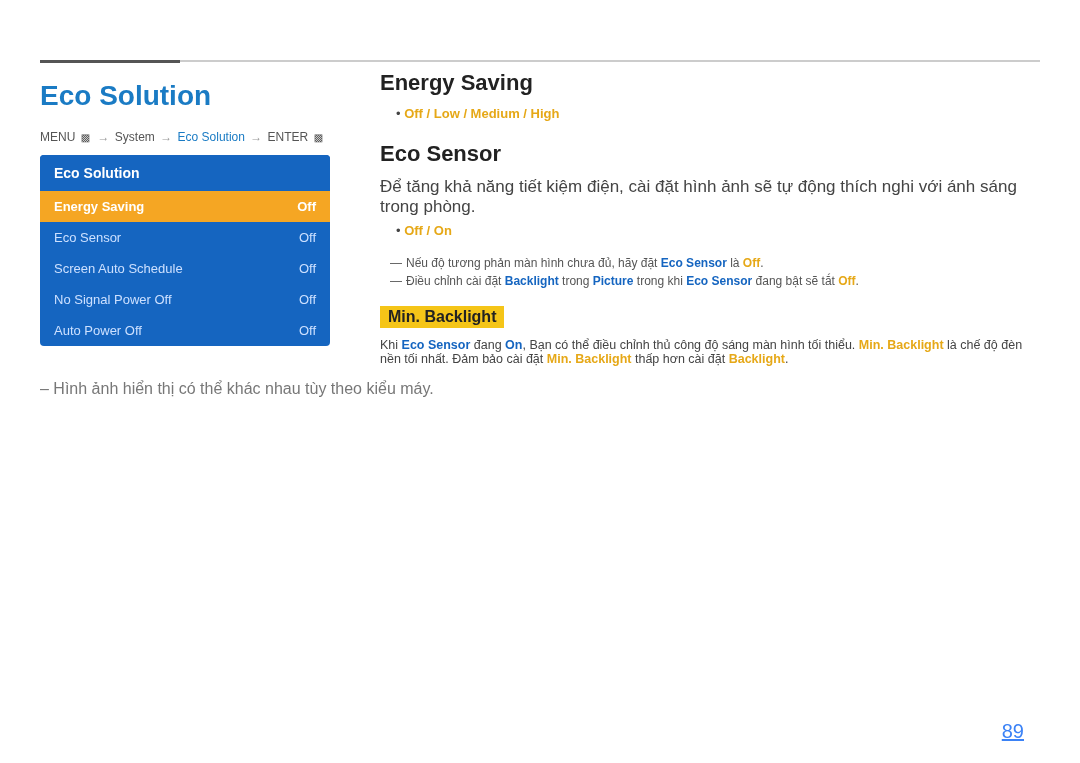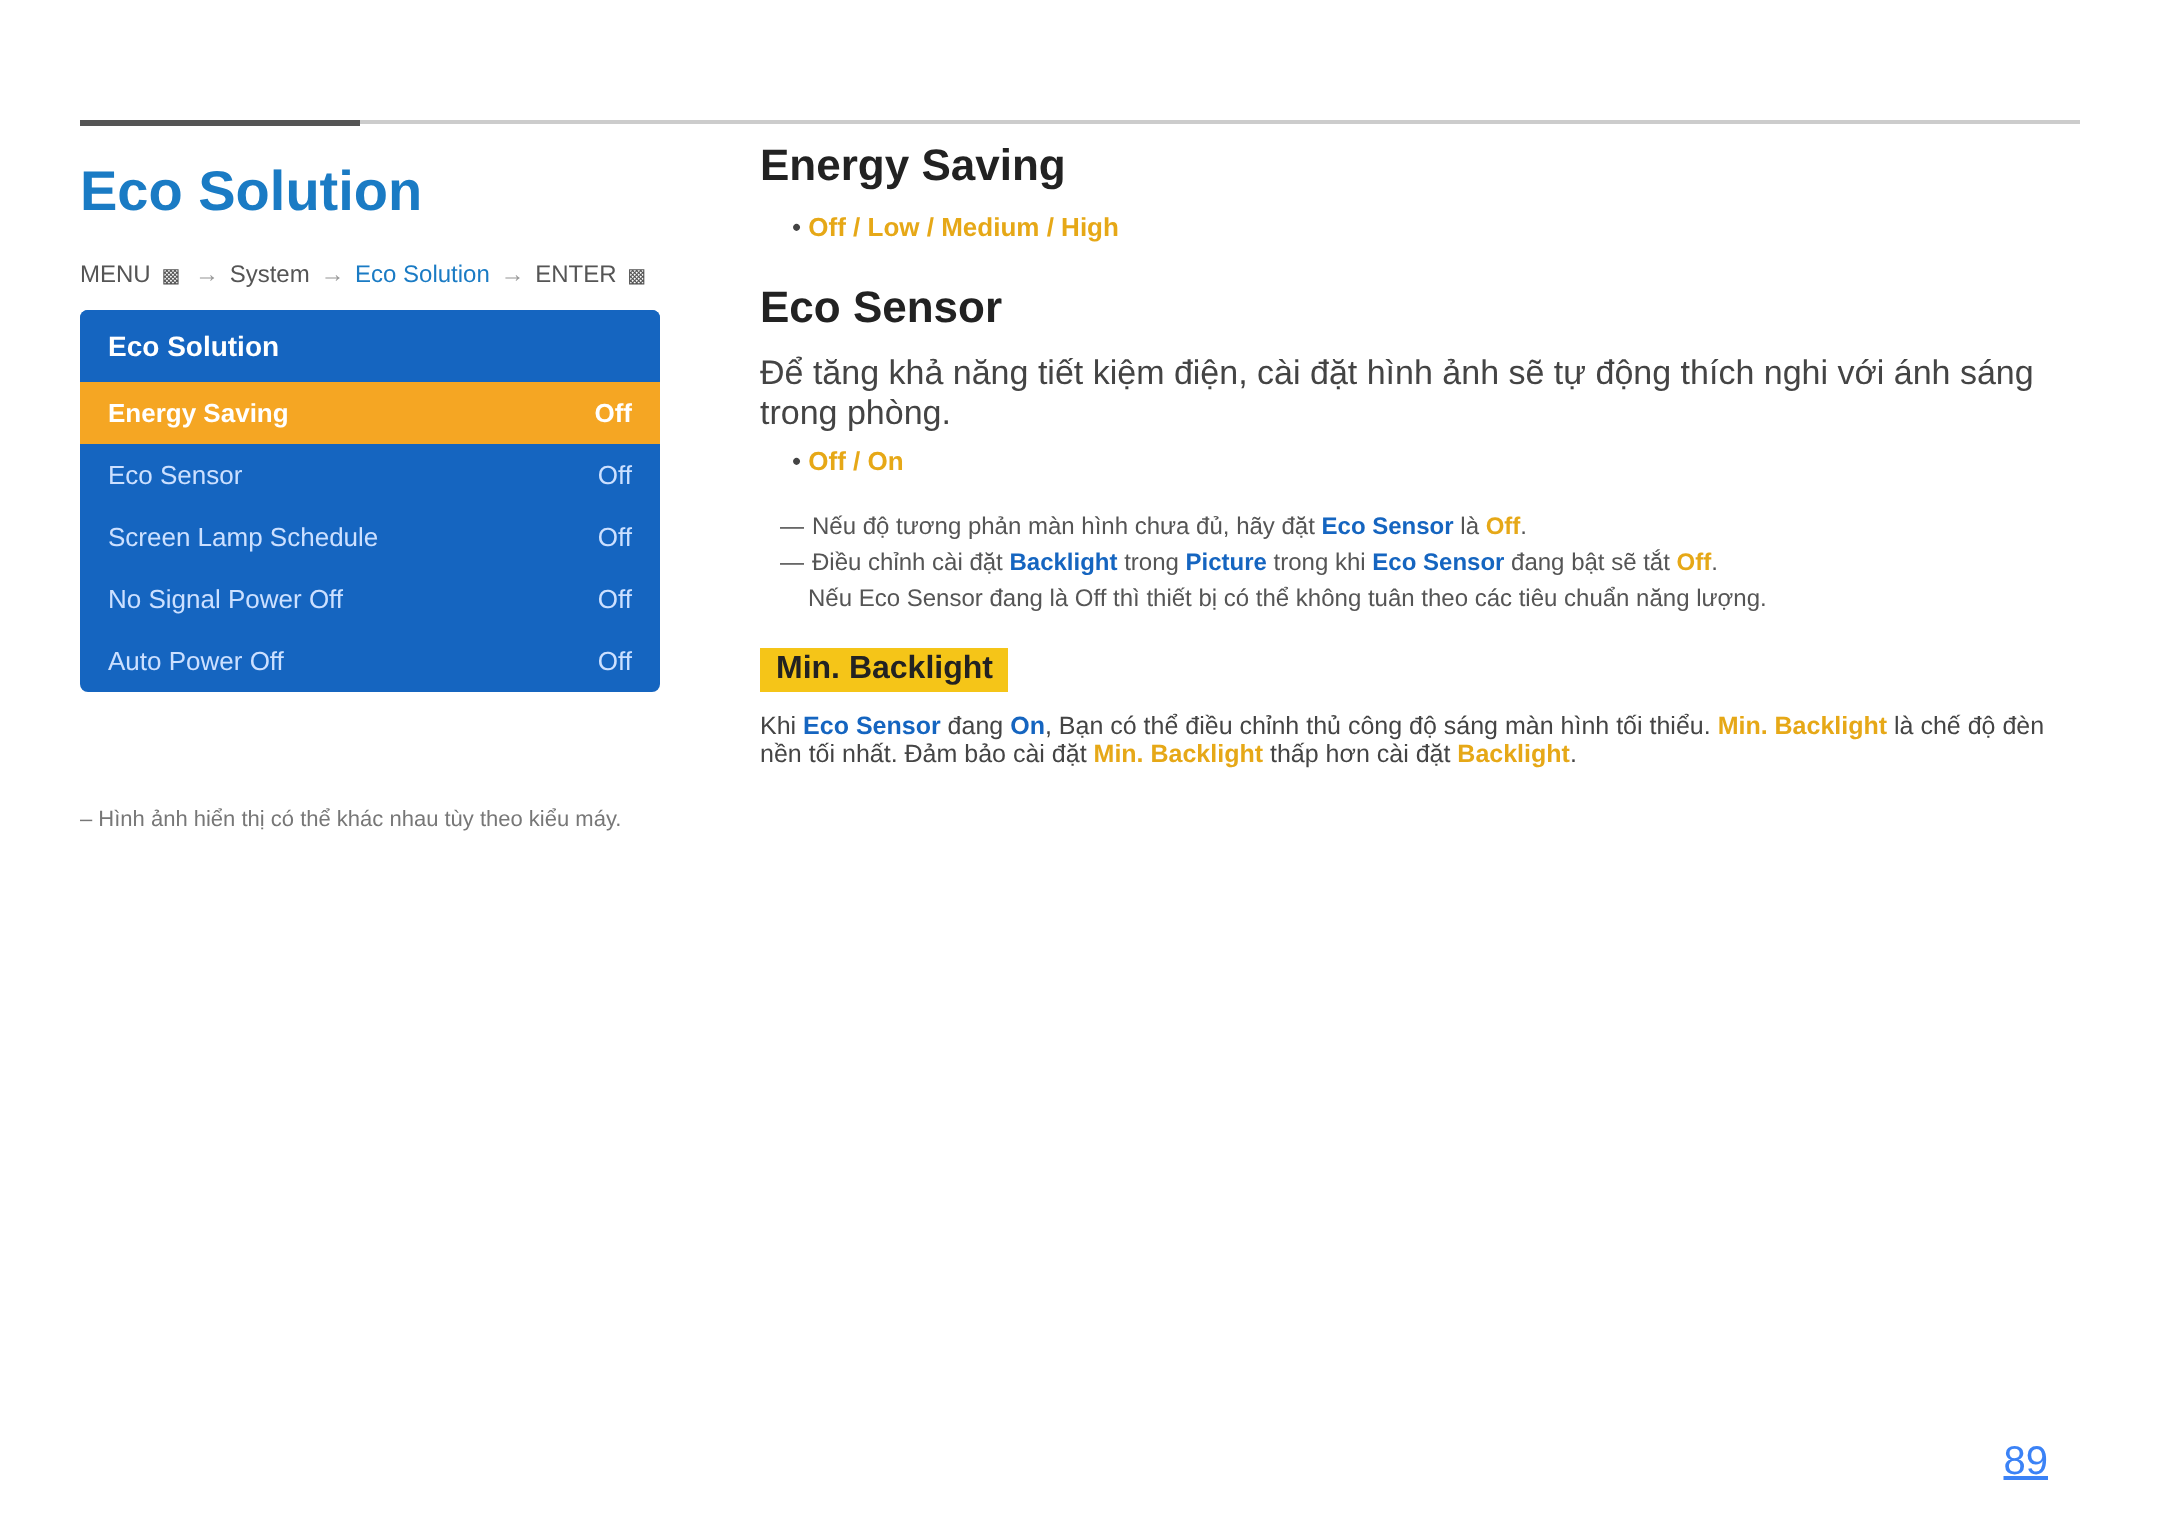--- a/index.html
+++ b/index.html
@@ -79,23 +79,23 @@
       background: #f5a623;
       color: #fff;
       font-weight: bold;
     }
     .menu-item .val {
       color: inherit;
     }
 
     .footnote {
       position: absolute;
-      top: 404px;
-      left: 40px;
-      font-size: 11px;
+      top: 380px;
+      left: 40px;
+      font-size: 16px;
       color: #777;
     }
 
     
     .right-content {
       position: absolute;
       top: 70px;
       left: 380px;
       right: 40px;
     }
@@ -198,21 +198,21 @@
   <div class="menu-header">Eco Solution</div>
   <div class="menu-item active">
     <span>Energy Saving</span>
     <span class="val">Off</span>
   </div>
   <div class="menu-item">
     <span>Eco Sensor</span>
     <span class="val">Off</span>
   </div>
   <div class="menu-item">
-    <span>Screen Lamp Schedule</span>
+    <span>Screen Auto Schedule</span>
     <span class="val">Off</span>
   </div>
   <div class="menu-item">
     <span>No Signal Power Off</span>
     <span class="val">Off</span>
   </div>
   <div class="menu-item">
     <span>Auto Power Off</span>
     <span class="val">Off</span>
   </div>
@@ -242,21 +242,20 @@
     <div class="note-line">
       <span>
         <span>Nếu độ tương phản màn hình chưa đủ, hãy đặt </span><span class="text-blue text-bold">Eco Sensor</span><span> là </span><span class="text-orange text-bold">Off</span><span>.</span>
       </span>
     </div>
     <div class="note-line">
       <span>
         <span>Điều chỉnh cài đặt </span><span class="text-blue text-bold">Backlight</span><span> trong </span><span class="text-blue text-bold">Picture</span><span> trong khi </span><span class="text-blue text-bold">Eco Sensor</span><span> đang bật sẽ tắt </span><span class="text-orange text-bold">Off</span><span>.</span>
       </span>
     </div>
-    <div style="margin-left: 24px; font-size: 12px; color: #555;">Nếu Eco Sensor đang là Off thì thiết bị có thể không tuân theo các tiêu chuẩn năng lượng.</div>
   </div>
 
   <div class="min-backlight-section">
     <div class="min-backlight-title">Min. Backlight</div>
     <div class="min-backlight-desc">
       <span>Khi </span><span class="text-blue text-bold">Eco Sensor</span><span> đang </span><span class="text-blue text-bold">On</span><span>, Bạn có thể điều chỉnh thủ công độ sáng màn hình tối thiểu. </span><span class="text-yellow text-bold">Min. Backlight</span><span> là chế độ đèn nền tối nhất. Đảm bảo cài đặt </span><span class="text-yellow text-bold">Min. Backlight</span><span> thấp hơn cài đặt </span><span class="text-yellow text-bold">Backlight</span><span>.</span>
     </div>
   </div>
 
 </div>

